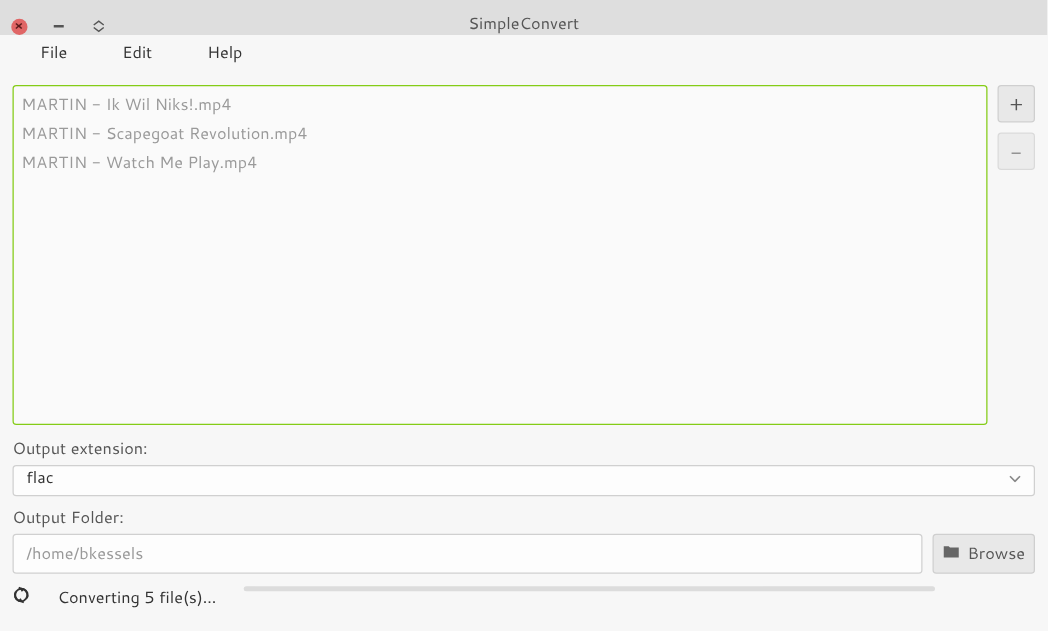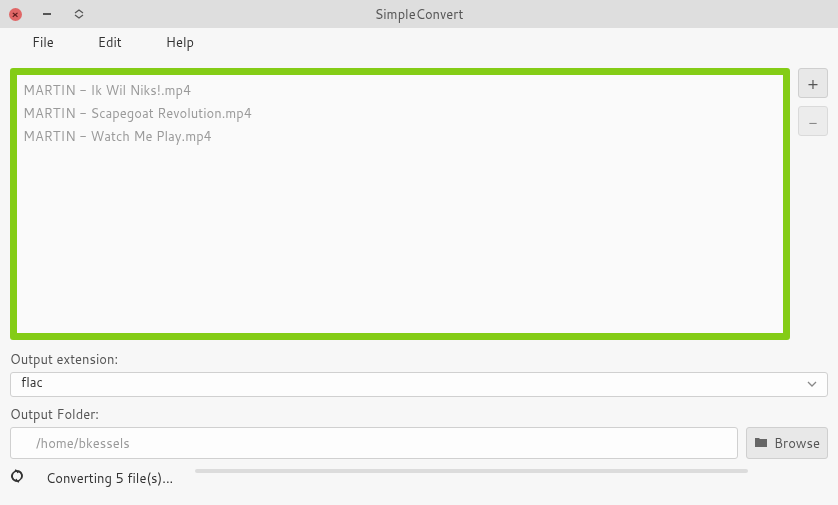--- a/index.html
+++ b/index.html
@@ -13,21 +13,21 @@
       background: #f7f7f7;
       width: 838px;
       height: 505px;
       overflow: hidden;
       color: #333;
     }
     .titlebar {
       height: 28px;
       background: #dedede;
       display: flex;
-      align-items: center;
+      align-items: flex-end;
       position: relative;
       padding: 0 8px;
     }
     .titlebar-controls {
       display: flex;
       gap: 18px;
       align-items: center;
     }
     .win-btn {
       width: 14px;
@@ -89,21 +89,21 @@
       height: calc(505px - 56px);
     }
     .file-row {
       display: flex;
       gap: 8px;
       margin-bottom: 10px;
     }
     .file-list {
       flex: 1;
       height: 272px;
-      border: 7px solid #84cc16;
+      border: 1px solid #84cc16;
       background: #fafafa;
       border-radius: 3px;
       padding: 4px 6px;
       overflow: hidden;
     }
     .file-item {
       font-size: 13px;
       color: #9a9a9a;
       line-height: 23px;
       cursor: default;
@@ -158,21 +158,21 @@
       display: flex;
       gap: 8px;
       margin-bottom: 10px;
     }
     .folder-input {
       flex: 1;
       height: 32px;
       border: 1px solid #d0d0d0;
       background: #fdfdfd;
       border-radius: 3px;
-      padding: 0 25px;
+      padding: 0 10px;
       color: #999;
       display: flex;
       align-items: center;
       font-size: 13px;
     }
     .browse-btn {
       width: 82px;
       height: 32px;
       background: #e8e8e8;
       border: 1px solid #cfcfcf;

